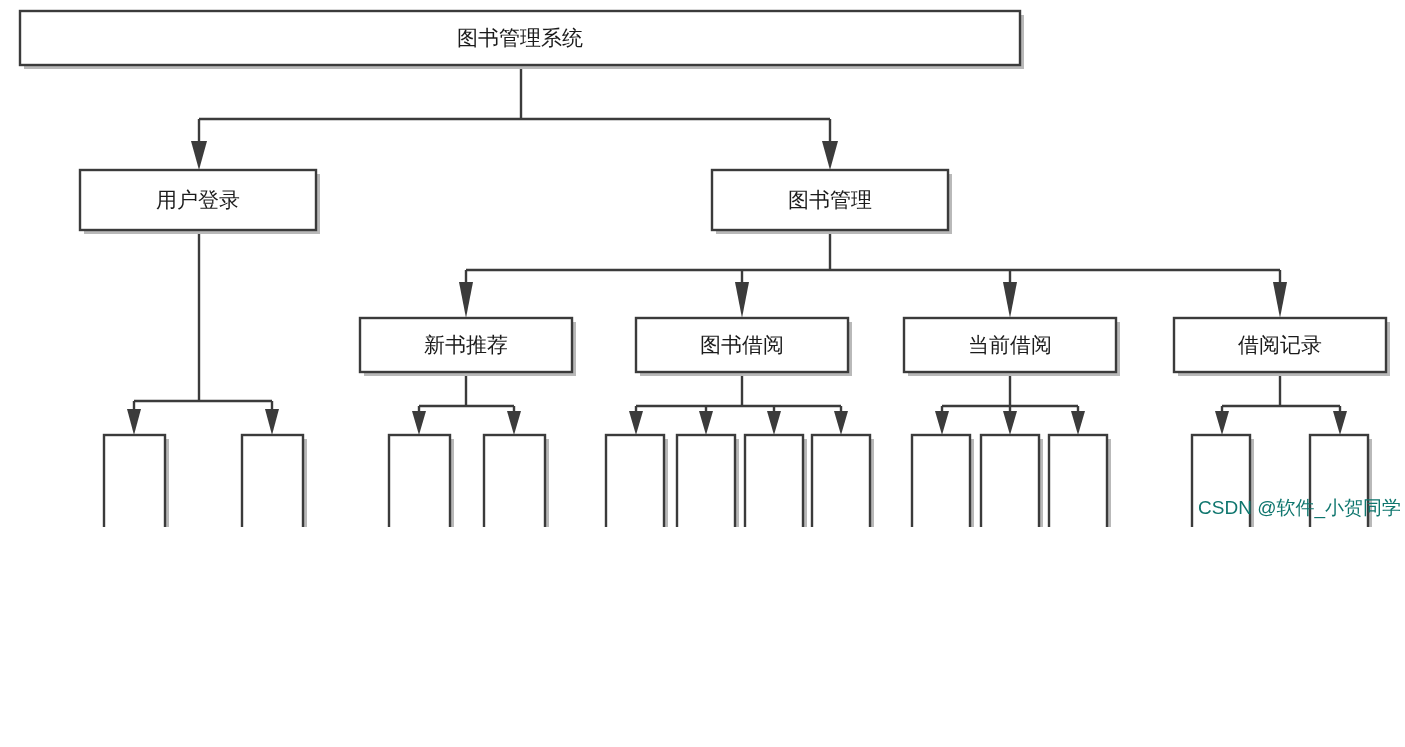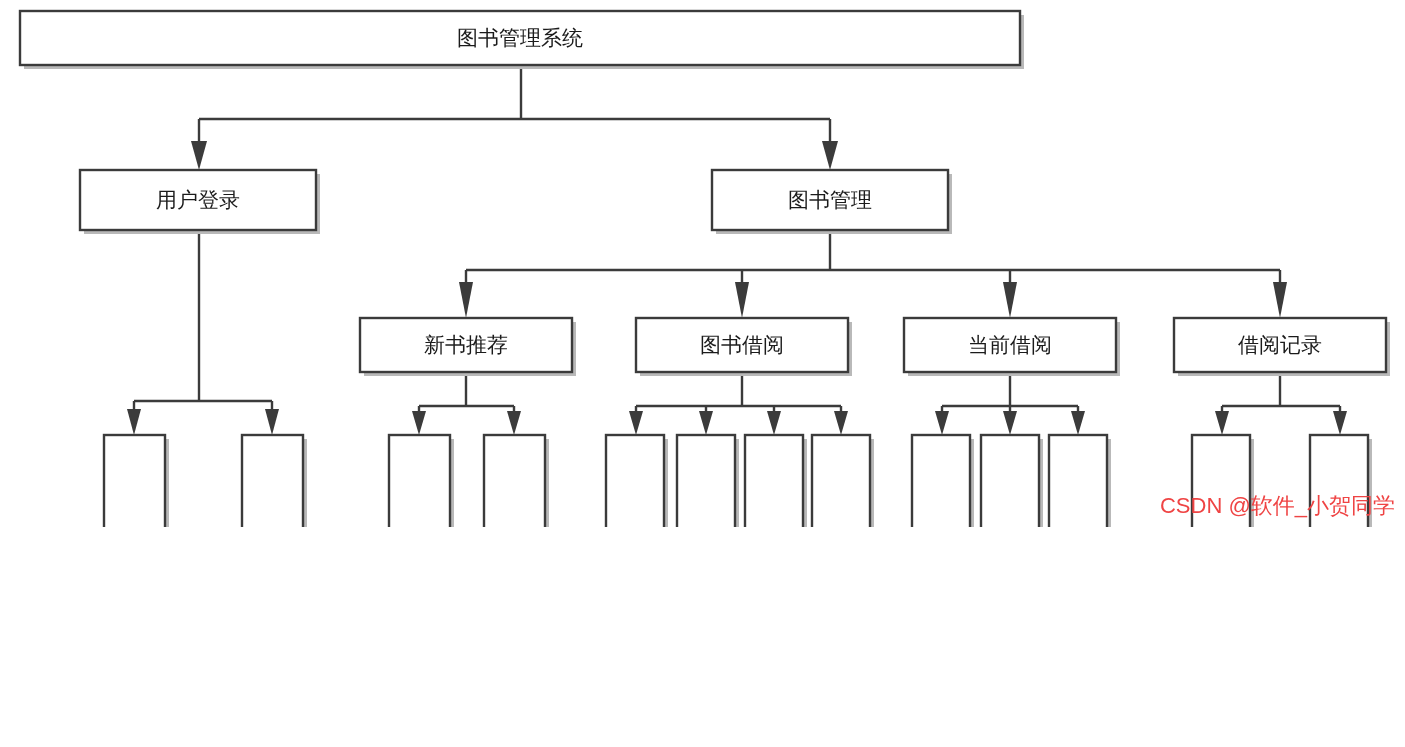--- a/index.html
+++ b/index.html
@@ -64,25 +64,25 @@
     display: flex;
     align-items: center;
     justify-content: center;
     text-align: center;
     white-space: nowrap;
     pointer-events: none;
     user-select: none;
   }
   .watermark {
     position: absolute;
-    right: 10px;
+    right: 4px;
     bottom: 6px;
     font-family: "Liberation Sans", "DejaVu Sans", sans-serif;
-    font-size: 22px;
-    color: #ef4444;
+    font-size: 19px;
+    color: #0f766e;
     white-space: nowrap;
     user-select: none;
   }
 </style>
 </head>
 <body>
 
 <div id="diagram-root">
 
   <svg class="tree-canvas" viewBox="0 0 1405 747">

